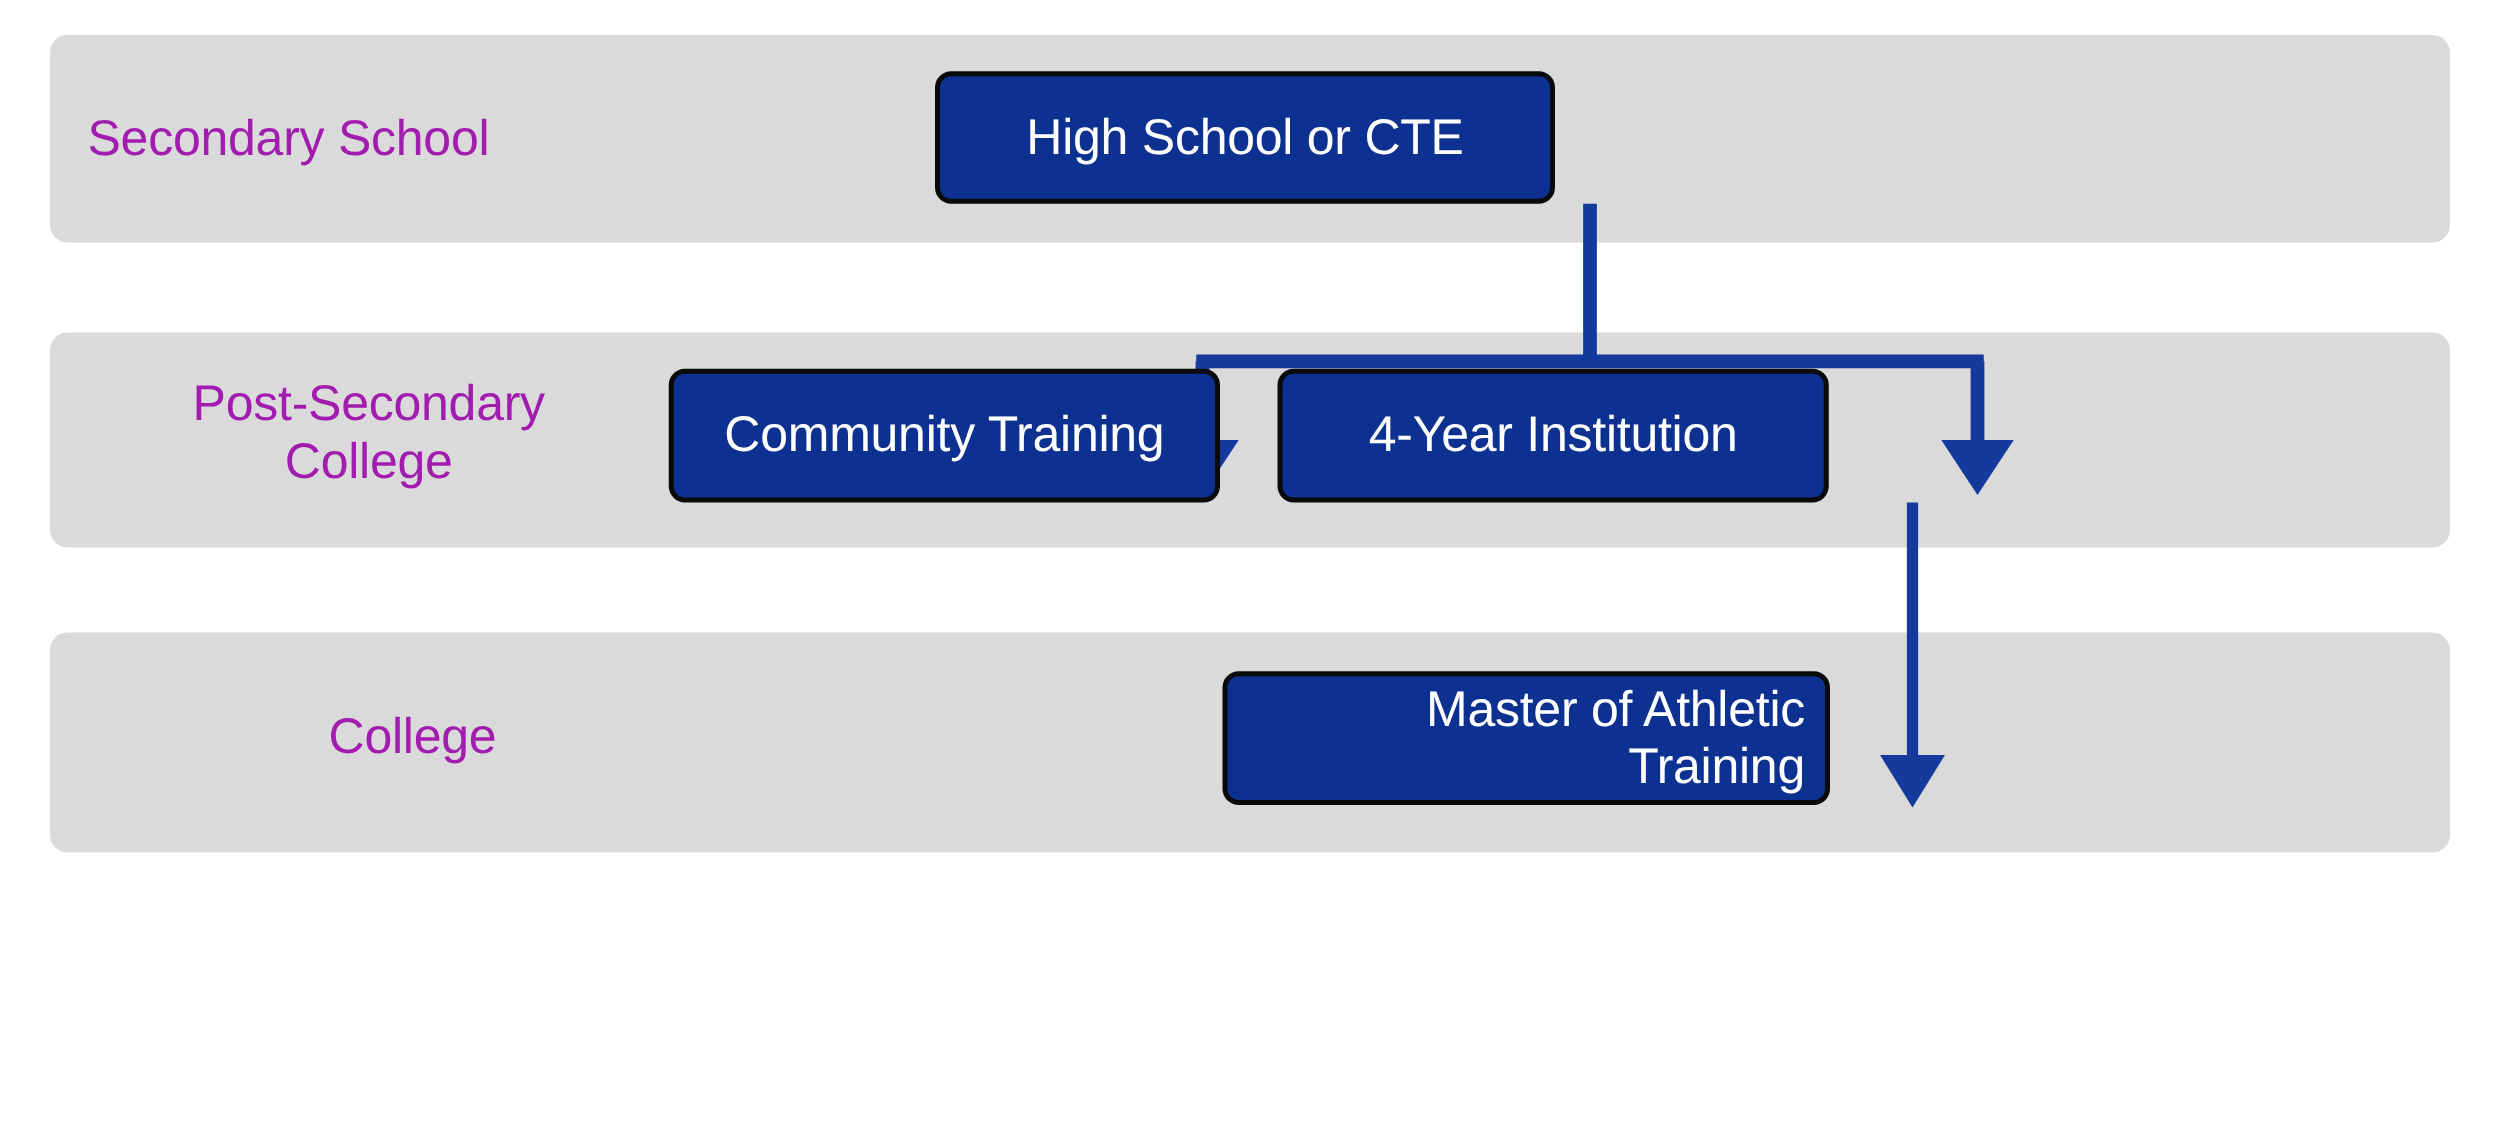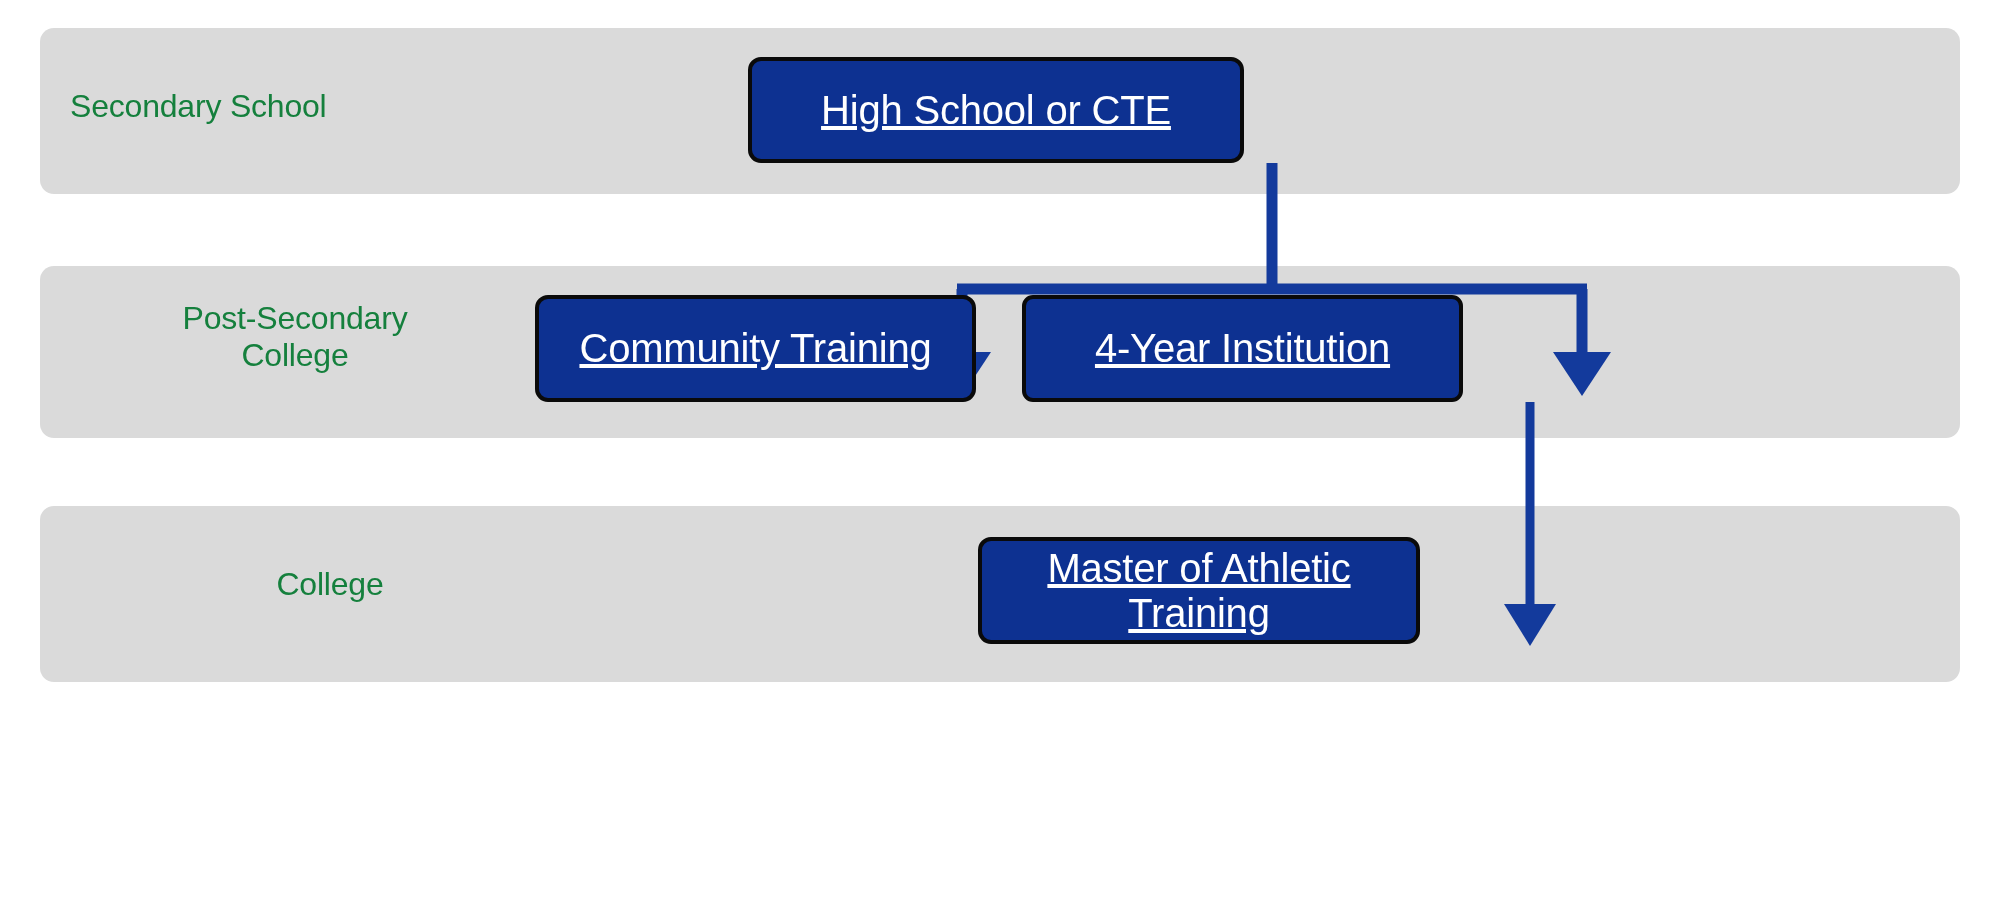--- a/index.html
+++ b/index.html
@@ -27,22 +27,22 @@
     border-radius: 14px;
     box-sizing: border-box;
   }
   #band-secondary      { left: 40px; top: 28px;  width: 1920px; height: 166px; }
   #band-postsecondary  { left: 40px; top: 266px; width: 1920px; height: 172px; }
   #band-graduate       { left: 40px; top: 506px; width: 1920px; height: 176px; }
 
   
   .stage-label {
     position: absolute;
-    color: #15803d;
-    font-size: 32px;
+    color: #a21caf;
+    font-size: 40px;
     line-height: 1.16;
     letter-spacing: -0.2px;
     white-space: pre-line;
     text-align: center;
   }
   #label-secondary {
     left: 70px;  top: 88px;  width: 520px; text-align: left;
   }
   #label-postsecondary {
     left: 70px;  top: 300px; width: 450px; text-align: center;
@@ -59,26 +59,25 @@
     border: 4px solid #0a0a0a;
     border-radius: 13px;
     color: #ffffff;
     display: flex;
     align-items: center;
     justify-content: center;
     text-align: center;
     font-size: 40px;
     letter-spacing: -0.2px;
     padding: 0 16px;
-    text-decoration: underline;
   }
   #node-high-school   { left: 748px;  top: 57px;  width: 496px; height: 106px; }
   #node-community     { left: 535px;  top: 295px; width: 441px; height: 107px; }
-  #node-four-year     { left: 1022px; top: 295px; width: 441px; height: 107px; border-radius: 11px; }
-  #node-masters       { left: 978px;  top: 537px; width: 442px; height: 107px; }
+  #node-four-year     { left: 1022px; top: 295px; width: 441px; height: 107px; }
+  #node-masters       { left: 978px;  top: 537px; width: 486px; height: 107px; text-align: right; }
 
   
   #connectors {
     position: absolute;
     left: 0;
     top: 0;
     width: 2000px;
     height: 899px;
     pointer-events: none;
   }

